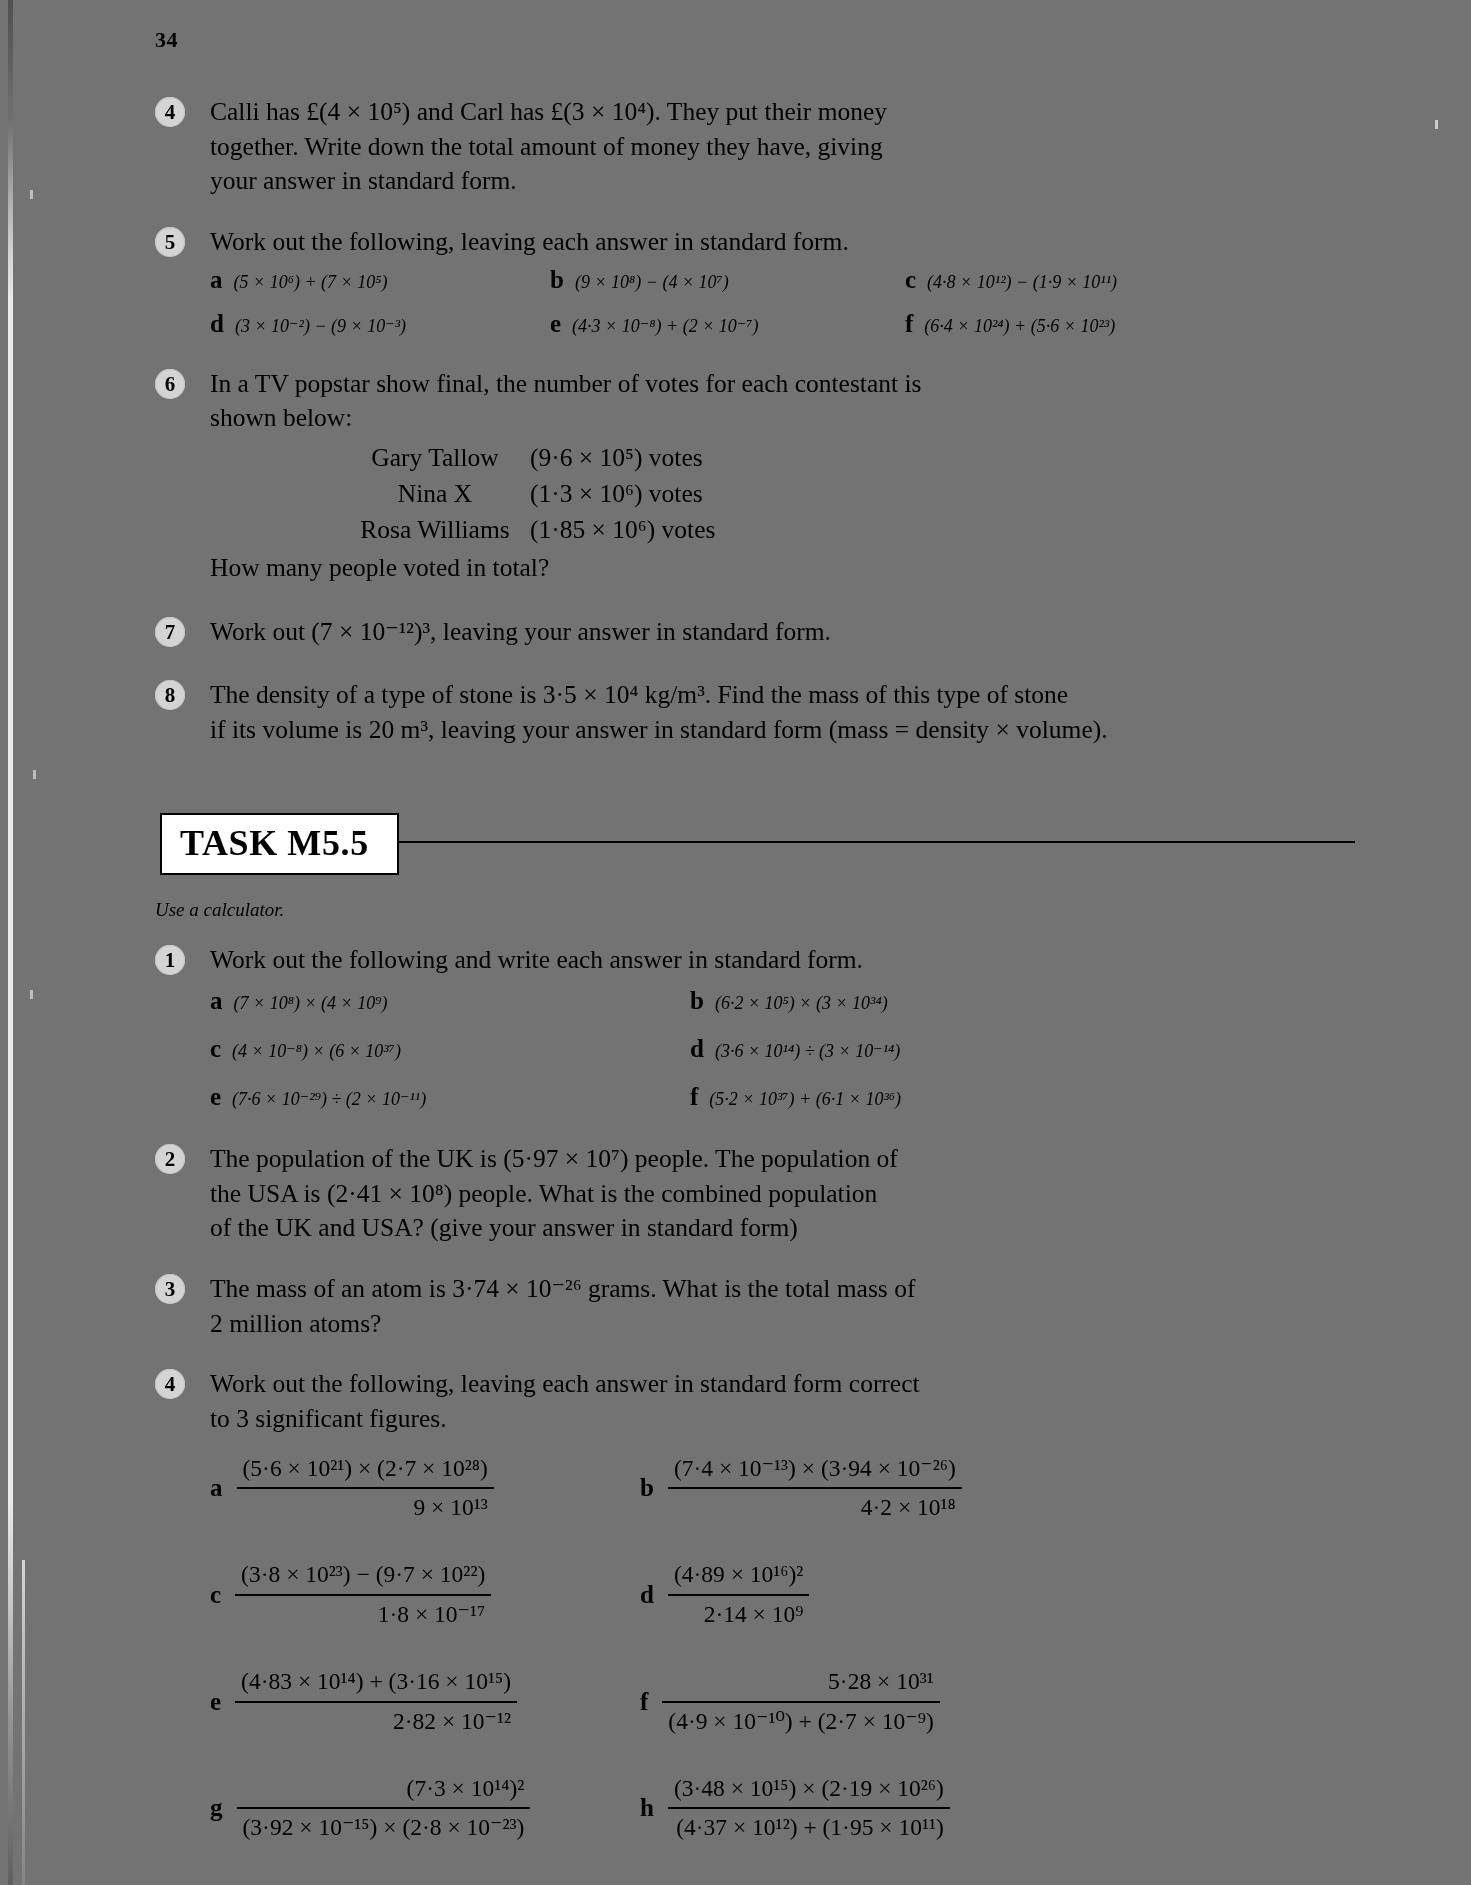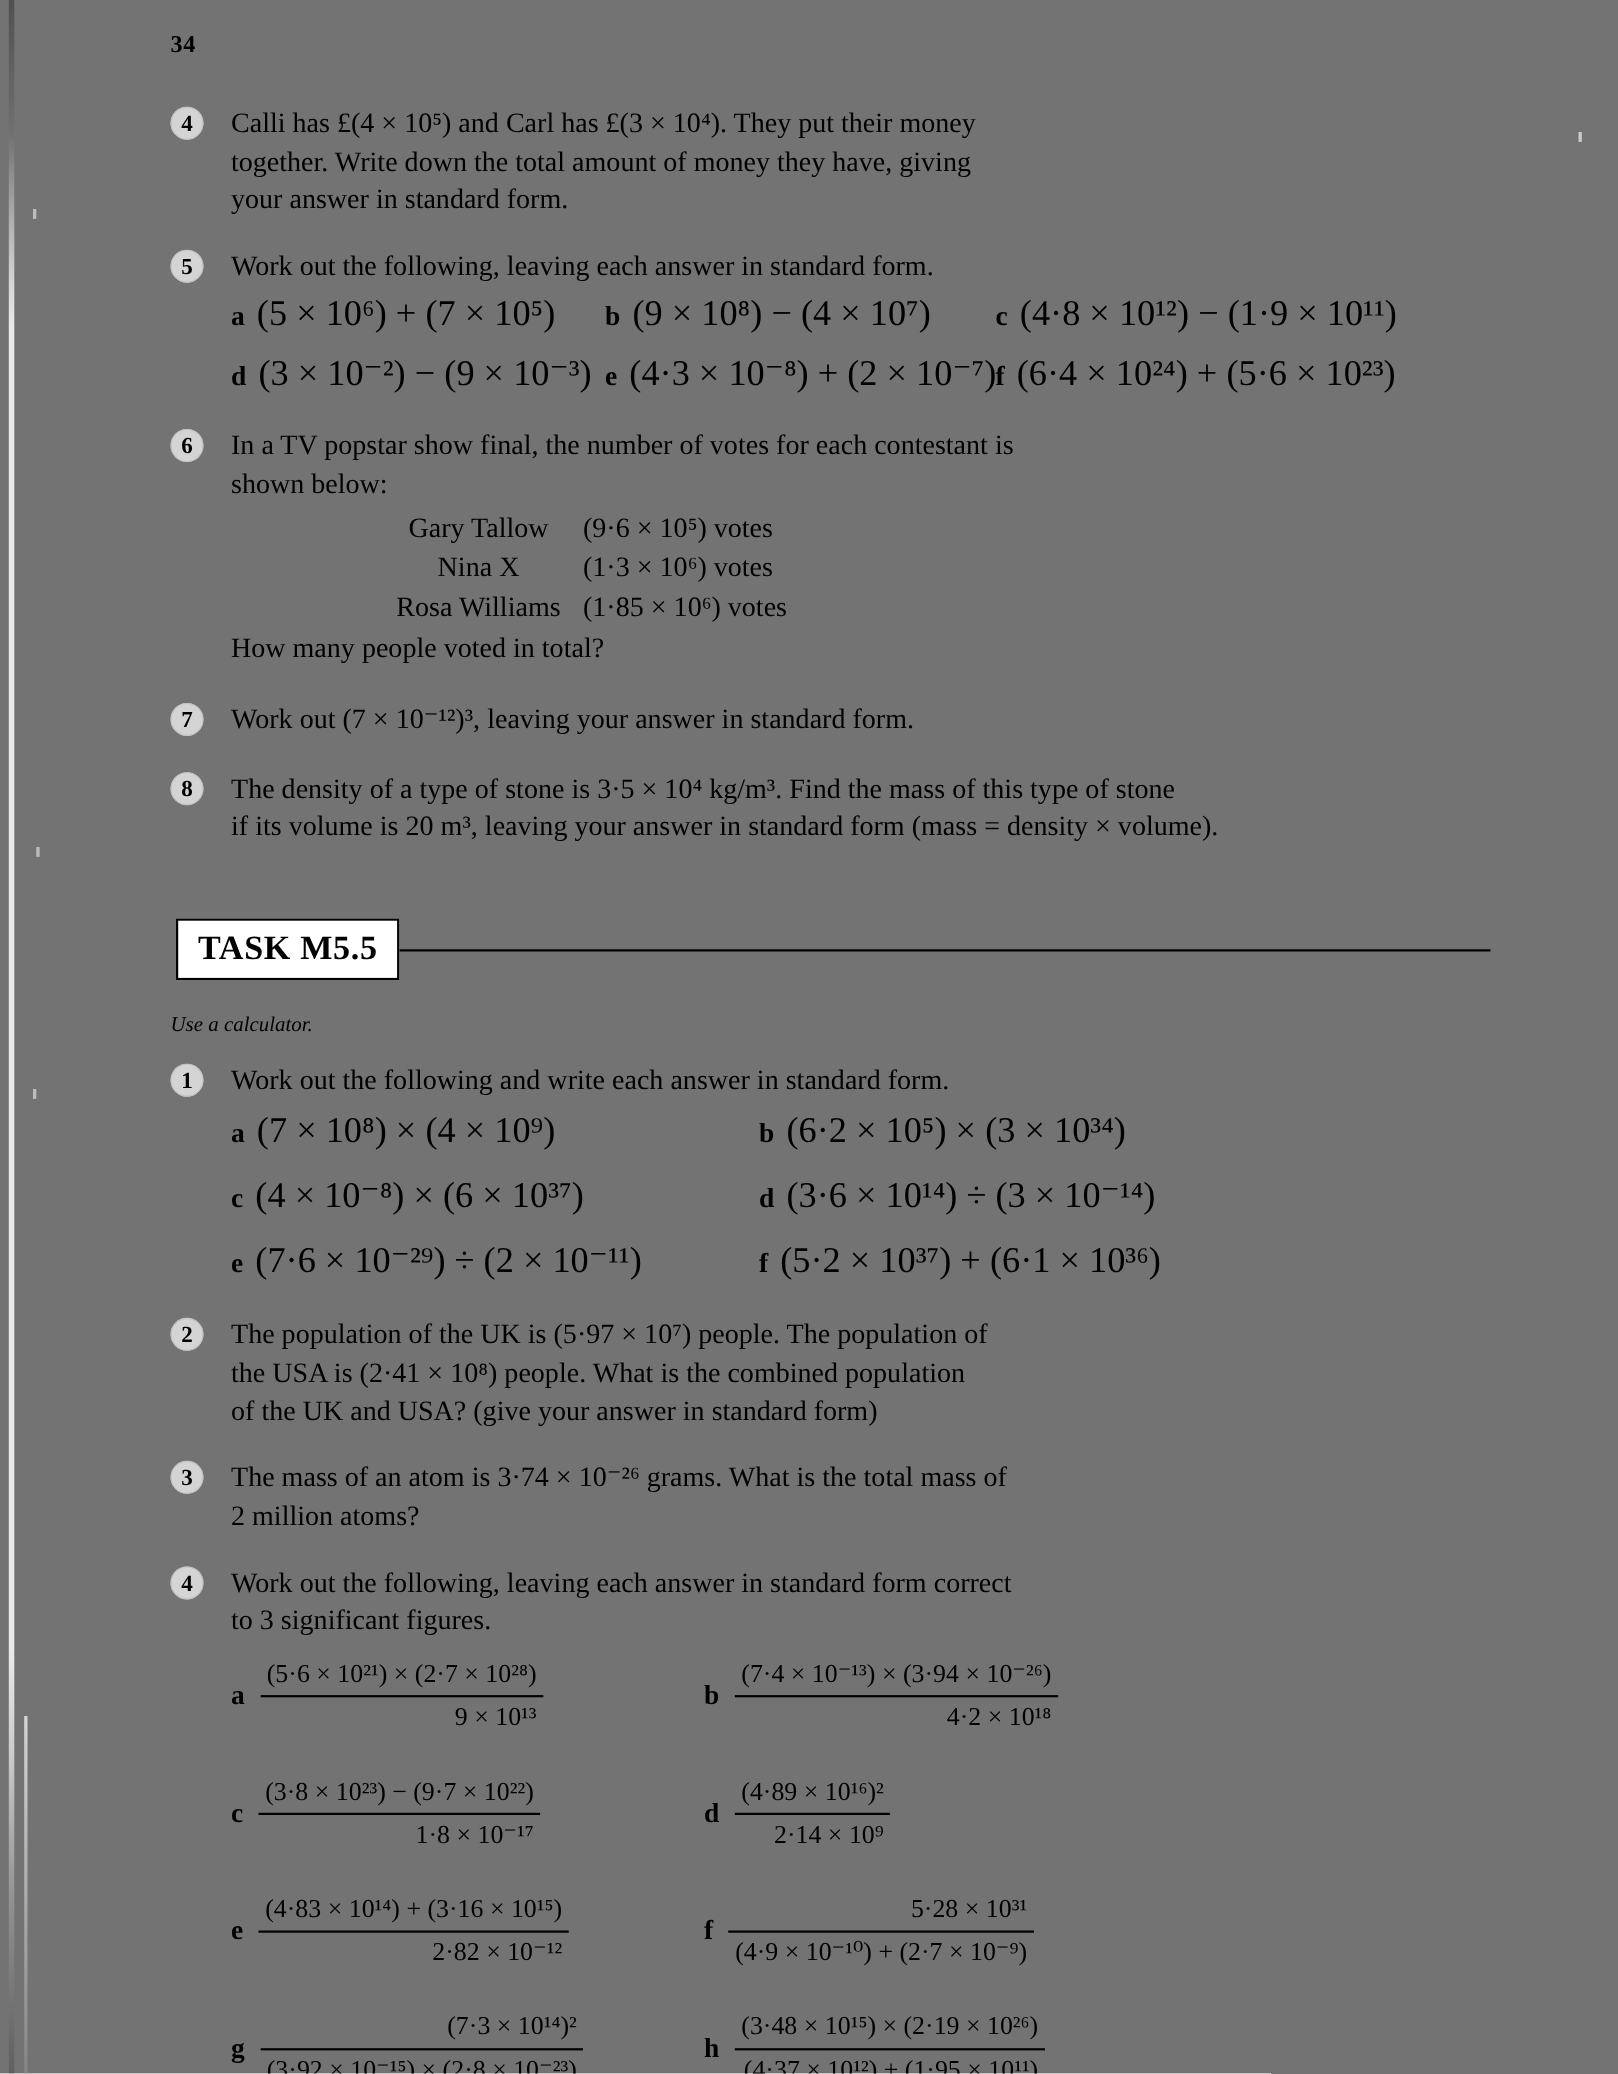--- a/index.html
+++ b/index.html
@@ -97,21 +97,21 @@
   .part {
     display: inline-flex;
     align-items: baseline;
   }
   .part-letter {
     font-weight: bold;
     font-style: normal;
     margin-right: 11px;
     font-size: 25px;
   }
-  .part-expr { font-size: 33px; }
+  .part-expr { font-size: 18px; font-style: italic; }
 
   
   .votes-table {
     margin: 4px 0 2px 130px;
     font-size: 25.5px;
     line-height: 1.42;
   }
   .votes-row { display: flex; text-align: center; }
   .votes-name { width: 190px; }
   .votes-value { width: auto; }
@@ -120,23 +120,23 @@
   .task-header {
     position: relative;
     margin: 66px 0 30px 0;
     height: 56px;
   }
   .task-box {
     position: absolute;
     left: 5px;
     top: 0;
     border: 2px solid #000;
-    padding: 7px 18px 9px 18px;
+    padding: 7px 28px 9px 18px;
     font-weight: bold;
-    font-size: 31px;
+    font-size: 36px;
     letter-spacing: 0.6px;
     background: #fff;
     z-index: 2;
   }
   .task-rule {
     position: absolute;
     left: 200px;
     top: 28px;
     right: -20px;
     height: 2px;

